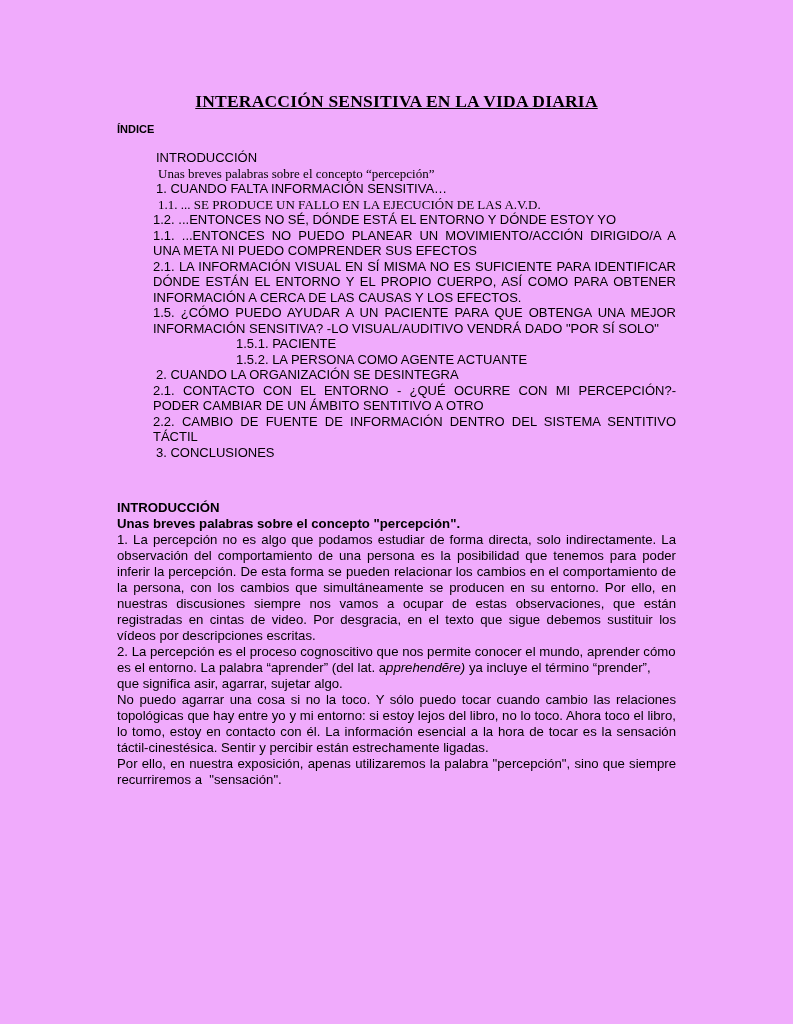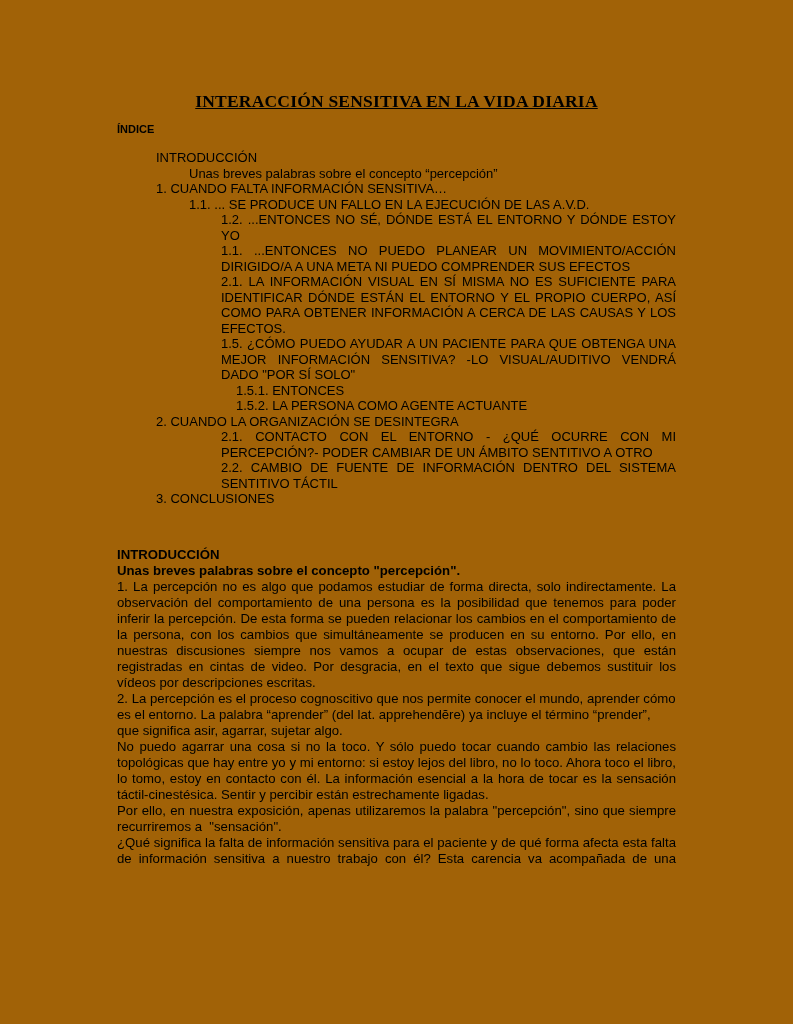--- a/index.html
+++ b/index.html
@@ -1,21 +1,21 @@
 <!DOCTYPE html>
 <html><head>
 <meta charset="utf-8">
 <style>
   html, body { margin: 0; padding: 0; background: #ffffff; }
   .page {
     position: relative;
     width: 793px;
     height: 1024px;
     margin: 0 auto;
-    background: #a16207;
+    background: #f0abfc;
     color: #000000;
     font-family: "Liberation Sans", sans-serif;
     box-sizing: border-box;
     padding: 90px 117px 0 117px;
     overflow: hidden;
   }
   .doc-title {
     font-family: "Liberation Serif", serif;
     font-size: 17.5px;
     font-weight: bold;
@@ -32,63 +32,62 @@
     line-height: 15px;
     margin-top: 10px;
   }
   .index {
     margin-top: 13px;
     font-size: 13px;
     line-height: 15.5px;
   }
   .ie { text-align: justify; }
   .lvl1 { margin-left: 39px; }
-  .lvl2 { margin-left: 104px; }
-  .lvl3 { margin-left: 72px; }
+  .lvl2 { margin-left: 36px; }
+  .lvl3 { margin-left: 41px; font-family: Liberation Serif, serif; }
   .lvl4 { margin-left: 119px; }
   .body-text {
     margin-top: 40px;
     font-size: 13.2px;
     line-height: 16px;
   }
   .body-text p { margin: 0; }
   p.bold { font-weight: bold; }
   p.para { text-align: justify; }
   .gap16 { margin-top: 16px; }
   .gap28 { margin-top: 29px; }
   .justify-last { text-align: justify; text-align-last: justify; }
-  .it { }
+  .it { font-style: italic; }
 </style>
 </head>
 <body>
 
 <div class="page">
   <div class="doc-title">INTERACCIÓN SENSITIVA EN LA VIDA DIARIA</div>
 
   <div class="index-heading">ÍNDICE</div>
 
   <div class="index" id="index-list">
       <div class="ie lvl1">INTRODUCCIÓN</div>
       <div class="ie lvl3">Unas breves palabras sobre el concepto “percepción”</div>
       <div class="ie lvl1">1. CUANDO FALTA INFORMACIÓN SENSITIVA…</div>
       <div class="ie lvl3">1.1. ... SE PRODUCE UN FALLO EN LA EJECUCIÓN DE LAS A.V.D.</div>
       <div class="ie lvl2">1.2. ...ENTONCES NO SÉ, DÓNDE ESTÁ EL ENTORNO Y DÓNDE ESTOY YO</div>
       <div class="ie lvl2">1.1. ...ENTONCES NO PUEDO PLANEAR UN MOVIMIENTO/ACCIÓN DIRIGIDO/A A UNA META NI PUEDO COMPRENDER SUS EFECTOS</div>
       <div class="ie lvl2">2.1. LA INFORMACIÓN VISUAL EN SÍ MISMA NO ES SUFICIENTE PARA IDENTIFICAR DÓNDE ESTÁN EL ENTORNO Y EL PROPIO CUERPO, ASÍ COMO PARA OBTENER INFORMACIÓN A CERCA DE LAS CAUSAS Y LOS EFECTOS.</div>
       <div class="ie lvl2">1.5. ¿CÓMO PUEDO AYUDAR A UN PACIENTE PARA QUE OBTENGA UNA MEJOR INFORMACIÓN SENSITIVA? -LO VISUAL/AUDITIVO VENDRÁ DADO "POR SÍ SOLO"</div>
-      <div class="ie lvl4">1.5.1. ENTONCES</div>
+      <div class="ie lvl4">1.5.1. PACIENTE</div>
       <div class="ie lvl4">1.5.2. LA PERSONA COMO AGENTE ACTUANTE</div>
       <div class="ie lvl1">2. CUANDO LA ORGANIZACIÓN SE DESINTEGRA</div>
       <div class="ie lvl2">2.1. CONTACTO CON EL ENTORNO - ¿QUÉ OCURRE CON MI PERCEPCIÓN?- PODER CAMBIAR DE UN ÁMBITO SENTITIVO A OTRO</div>
       <div class="ie lvl2">2.2. CAMBIO DE FUENTE DE INFORMACIÓN DENTRO DEL SISTEMA SENTITIVO TÁCTIL</div>
       <div class="ie lvl1">3. CONCLUSIONES</div>
     </div>
 
   <div class="body-text">
     <p class="bold">INTRODUCCIÓN</p>
     <p class="bold">Unas breves palabras sobre el concepto "percepción".</p>
     <p class="para">1. La percepción no es algo que podamos estudiar de forma directa, solo indirectamente. La observación del comportamiento de una persona es la posibilidad que tenemos para poder inferir la percepción. De esta forma se pueden relacionar los cambios en el comportamiento de la persona, con los cambios que simultáneamente se producen en su entorno. Por ello, en nuestras discusiones siempre nos vamos a ocupar de estas observaciones, que están registradas en cintas de video. Por desgracia, en el texto que sigue debemos sustituir los vídeos por descripciones escritas.</p>
     <p class="gap16" id="para2a"><span>2. La percepción es el proceso cognoscitivo que nos permite conocer el mundo, aprender cómo es el entorno. La palabra “aprender” (del lat. a</span><span class="it">pprehendĕre)</span><span> ya incluye el término “prender”, que significa asir, agarrar, sujetar algo.</span></p>
     <p class="para">No puedo agarrar una cosa si no la toco. Y sólo puedo tocar cuando cambio las relaciones topológicas que hay entre yo y mi entorno: si estoy lejos del libro, no lo toco. Ahora toco el libro, lo tomo, estoy en contacto con él. La información esencial a la hora de tocar es la sensación táctil-cinestésica. Sentir y percibir están estrechamente ligadas.</p>
     <p class="para gap16">Por ello, en nuestra exposición, apenas utilizaremos la palabra "percepción", sino que siempre recurriremos a &nbsp;"sensación".</p>
-    <p class="para justify-last">¿Qué significa la falta de información sensitiva para el paciente y de qué forma afecta esta falta de información sensitiva a nuestro trabajo con él? Esta carencia va acompañada de una</p>
   </div>
 </div>
 
 </body></html>

